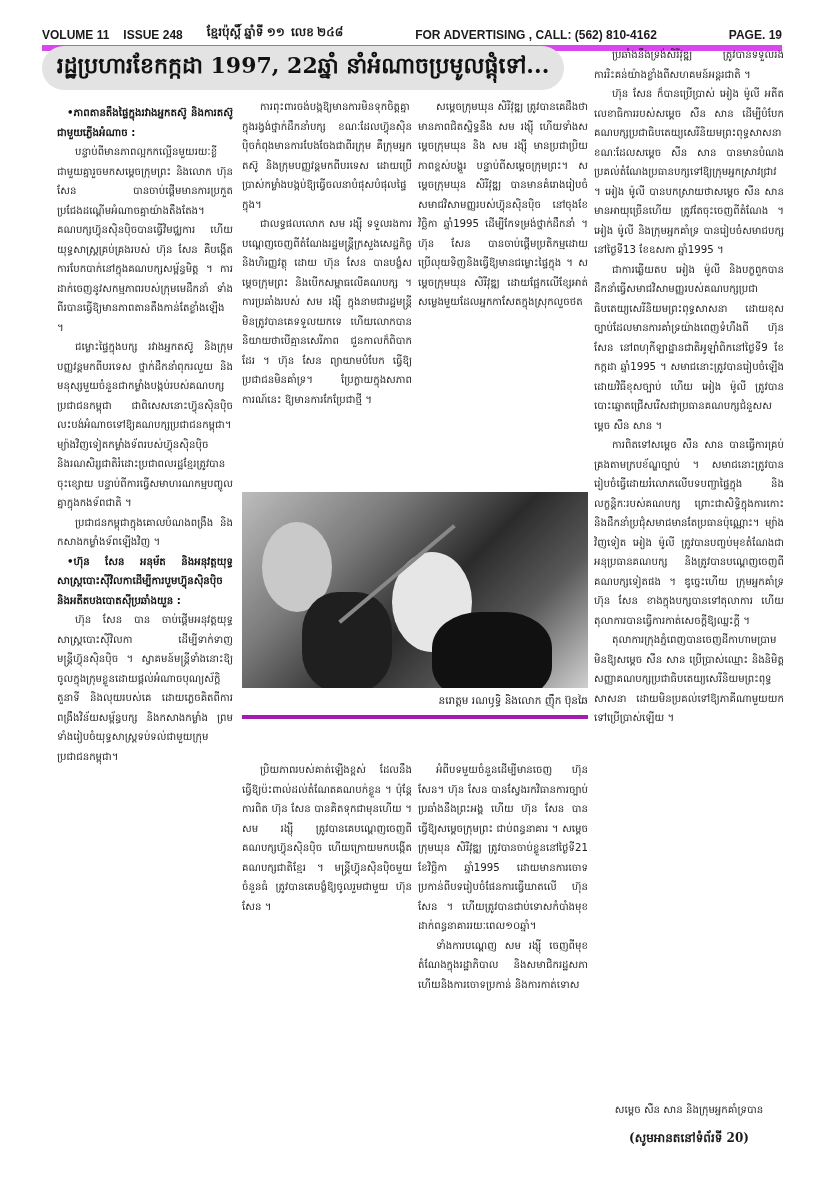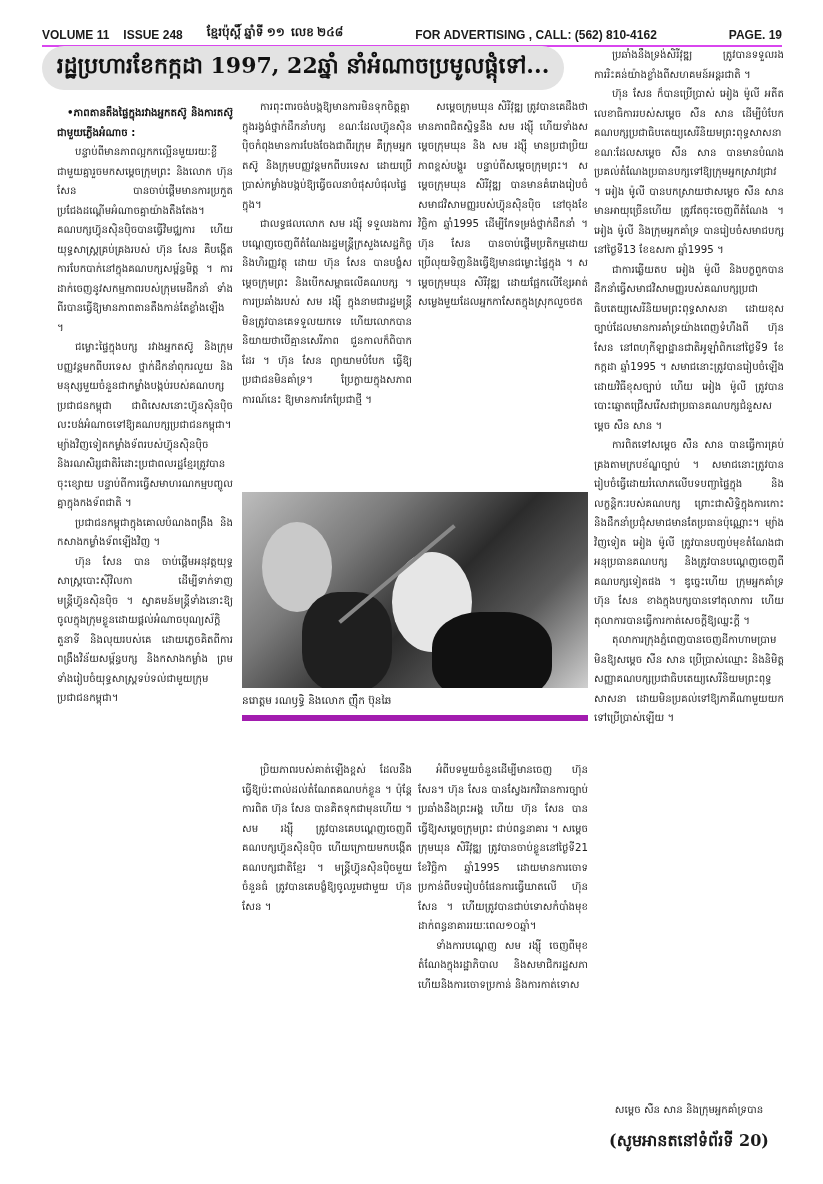--- a/index.html
+++ b/index.html
@@ -1,17 +1,17 @@
 <!DOCTYPE html>
 <html><head>
 <meta charset="utf-8">
 <style>
   html, body { margin:0; padding:0; background:#ffffff; }
   body { width:823px; height:1184px; position:relative; overflow:hidden; font-family:"DejaVu Sans", sans-serif; color:#1a1a1a; }
-  .header { position:absolute; left:42px; top:20px; width:740px; height:22px; display:flex; align-items:flex-end; font-family:"Liberation Sans", sans-serif; font-weight:bold; font-size:12px; border-bottom:2px solid #d946ef; padding-bottom:3px; }
+  .header { position:absolute; left:42px; top:20px; width:740px; height:22px; display:flex; align-items:flex-end; font-family:"Liberation Sans", sans-serif; font-weight:bold; font-size:12px; border-bottom:6px solid #d946ef; padding-bottom:3px; }
   .header .vol { margin-right:14px; }
   .header .iss { margin-right:24px; }
   .header .khm { font-size:12px; margin-right:6px; }
   .header .khm2 { margin-right:auto; font-size:12px; }
   .header .ad { margin-right:auto; }
   .title-box { position:absolute; left:42px; top:46px; width:522px; height:44px; background:#e3e3e3; display:flex; align-items:center; justify-content:center;border-radius:22px; }
   .title-box span { font-family:"DejaVu Serif", serif; font-weight:bold; font-size:22px; color:#111; white-space:nowrap; }
   .col { position:absolute; font-size:10.2px; line-height:19.5px; text-align:justify; color:#222; overflow:hidden; }
   .col p { margin:0; text-indent:18px; }
   .col .sub { font-weight:bold; text-indent:10px; color:#111; }
@@ -20,22 +20,22 @@
   .c3 { left:418px; top:97px; width:170px; height:380px; }
   .c4 { left:594px; top:45px; width:190px; height:1055px; }
   .c2b { left:242px; top:760px; width:170px; height:345px; }
   .c3b { left:418px; top:760px; width:170px; height:345px; }
   .photo { position:absolute; left:242px; top:492px; width:346px; height:196px; background:linear-gradient(135deg,#bdbdbd 0%,#7a7a7a 30%,#2b2b2b 55%,#5a5a5a 75%,#d0d0d0 100%); overflow:hidden; }
   .photo .p1 { position:absolute; left:20px; top:30px; width:70px; height:90px; border-radius:50%; background:#c9c9c9; }
   .photo .p2 { position:absolute; left:150px; top:60px; width:80px; height:100px; border-radius:50%; background:#e6e6e6; }
   .photo .p3 { position:absolute; left:60px; top:100px; width:90px; height:100px; border-radius:40%; background:#1f1f1f; }
   .photo .p4 { position:absolute; left:190px; top:120px; width:120px; height:90px; border-radius:40%; background:#111; }
   .photo .mic { position:absolute; left:80px; top:80px; width:150px; height:4px; background:#888; transform:rotate(-40deg); }
-  .caption { position:absolute; left:242px; top:694px; width:346px; text-align:left; font-size:10.5px; padding-bottom:6px; border-bottom:6px solid #a21caf; }
-  .continued { position:absolute; left:594px; top:1130px; width:190px; text-align:center; font-weight:bold; font-size:16px; font-family:"DejaVu Serif", serif; }
+  .caption { position:absolute; left:242px; top:694px; width:346px; text-align:right; font-size:10.5px; padding-bottom:6px; border-bottom:4px solid #a21caf; }
+  .continued { position:absolute; left:594px; top:1130px; width:190px; text-align:center; font-weight:bold; font-size:12px; font-family:"DejaVu Serif", serif; }
   .more { position:absolute; left:594px; top:1100px; width:190px; font-size:10.2px; line-height:19px; text-align:center; }
 </style>
 </head>
 <body>
 
 <div class="header">
   <span class="vol">VOLUME 11</span>
   <span class="iss">ISSUE 248</span>
   <span class="khm">ខ្មែរប៉ុស្តិ៍ ឆ្នាំទី ១១</span>
   <span class="khm2">លេខ ២៤៨</span>
@@ -45,20 +45,21 @@
 
 <div class="title-box">
   <span>រដ្ឋប្រហារខែកក្កដា 1997, 22ឆ្នាំ នាំអំណាចប្រមូលផ្តុំទៅ...</span>
 </div>
 
 <div class="col c1">
     <p class="sub">•ភាពតានតឹងផ្ទៃក្នុងរវាងអ្នកតស៊ូ និងការតស៊ូជាមួយភ្លើងអំណាច :</p>
     <p class="">បន្ទាប់ពីមានភាពល្អកកល្អើនមួយរយៈខ្លីជាមួយគ្នារួចមកសម្តេចក្រុមព្រះ និងលោក ហ៊ុន សែន បានចាប់ផ្តើមមានការប្រកួតប្រជែងដណ្តើមអំណាចគ្នាយ៉ាងតឹងតែង។ គណបក្សហ៊្វុនស៊ិនប៉ិចបានធ្វើវិមជ្ឈការ ហើយយុទ្ធសាស្ត្រគ្រប់គ្រងរបស់ ហ៊ុន សែន គឺបង្កើតការបែកបាក់នៅក្នុងគណបក្សសម្ព័ន្ធមិត្ត ។ ការដាក់ចេញនូវសកម្មភាពរបស់ក្រុមមេដឹកនាំ ទាំងពីរបានធ្វើឱ្យមានភាពតានតឹងកាន់តែខ្លាំងឡើង ។</p>
     <p class="">ជម្លោះផ្ទៃក្នុងបក្ស រវាងអ្នកតស៊ូ និងក្រុមបញ្ញវន្តមកពីបរទេស ថ្នាក់ដឹកនាំពុករលួយ និងមនុស្សមួយចំនួនជាកម្លាំងបង្កប់របស់គណបក្សប្រជាជនកម្ពុជា ជាពិសេសនោះហ៊្វុនស៊ិនប៉ិចលះបង់អំណាចទៅឱ្យគណបក្សប្រជាជនកម្ពុជា។ម្យ៉ាងវិញទៀតកម្លាំងទ័ពរបស់ហ៊្វុនស៊ិនប៉ិច និងរណសិរ្សជាតិរំដោះប្រជាពលរដ្ឋខ្មែរត្រូវបានចុះខ្សោយ បន្ទាប់ពីការធ្វើសមាហរណកម្មបញ្ចូលគ្នាក្នុងកងទ័ពជាតិ ។</p>
     <p class="">ប្រជាជនកម្ពុជាក្នុងគោលបំណងពង្រឹង និងកសាងកម្លាំងទ័ពឡើងវិញ ។</p>
+    <p class="sub">•ហ៊ុន សែន អនុម័ត និងអនុវត្តយុទ្ធសាស្ត្របោះស៊ីវិលកាដើម្បីការបួមហ៊្វុនស៊ិនប៉ិច និងអតីតបងបោតស៊ីប្រឆាំងយួន :</p>
     <p class="">ហ៊ុន សែន បាន ចាប់ផ្តើមអនុវត្តយុទ្ធសាស្ត្របោះស៊ីវិលកា ដើម្បីទាក់ទាញមន្ត្រីហ៊្វុនស៊ិនប៉ិច ។ ស្វាគមន៍មន្ត្រីទាំងនោះឱ្យចូលក្នុងក្រុមខ្លួនដោយផ្តល់អំណាចបុណ្យស័ក្តិ តួនាទី និងលុយរបស់គេ ដោយភ្លេចគិតពីការពង្រឹងវិន័យសម្ព័ន្ធបក្ស និងកសាងកម្លាំង ព្រមទាំងរៀបចំយុទ្ធសាស្ត្រទប់ទល់ជាមួយក្រុមប្រជាជនកម្ពុជា។</p>
   </div>
 <div class="col c2">
     <p class="">ការពុះពារចង់បង្កឱ្យមានការមិនទុកចិត្តគ្នាក្នុងរង្វង់ថ្នាក់ដឹកនាំបក្ស ខណៈដែលហ៊្វុនស៊ិនប៉ិចកំពុងមានការបែងចែងជាពីរក្រុម គឺក្រុមអ្នកតស៊ូ និងក្រុមបញ្ញវន្តមកពីបរទេស ដោយប្រើប្រាស់កម្លាំងបង្កប់ឱ្យធ្វើចលនាបំផុសបំផុលផ្ទៃក្នុង។</p>
     <p class="">ជាលទ្ធផលលោក សម រង្ស៊ី ទទួលរងការបណ្តេញចេញពីតំណែងរដ្ឋមន្ត្រីក្រសួងសេដ្ឋកិច្ច និងហិរញ្ញវត្ថុ ដោយ ហ៊ុន សែន បានបង្ខំសម្តេចក្រុមព្រះ និងបើកសម្ពាធលើគណបក្ស ។ ការប្រឆាំងរបស់ សម រង្ស៊ី ក្នុងនាមជារដ្ឋមន្ត្រីមិនត្រូវបានគេទទួលយកទេ ហើយលោកបាននិយាយថាបើគ្មានសេរីភាព ជួនកាលក៏ពិបាកដែរ ។ ហ៊ុន សែន ព្យាយាមបំបែក ធ្វើឱ្យប្រជាជនមិនគាំទ្រ។ ប្រែក្លាយក្នុងសភាពការណ៍នេះ ឱ្យមានការកែប្រែជាថ្មី ។</p>
   </div>
 <div class="col c3">
     <p class="">សម្តេចក្រុមឃុន សិរីវុឌ្ឍ ត្រូវបានគេដឹងថា មានភាពជិតស្និទ្ធនឹង សម រង្ស៊ី ហើយទាំងសម្តេចក្រុមឃុន និង សម រង្ស៊ី មានប្រជាប្រិយភាពខ្ពស់បង្គួរ បន្ទាប់ពីសម្តេចក្រុមព្រះ។ សម្តេចក្រុមឃុន សិរីវុឌ្ឍ បានមានគំរោងរៀបចំសមាជវិសាមញ្ញរបស់ហ៊្វុនស៊ិនប៉ិច នៅចុងខែវិច្ឆិកា ឆ្នាំ1995 ដើម្បីកែទម្រង់ថ្នាក់ដឹកនាំ ។ ហ៊ុន សែន បានចាប់ផ្តើមប្រតិកម្មដោយប្រើលុយទិញនិងធ្វើឱ្យមានជម្លោះផ្ទៃក្នុង ។ សម្តេចក្រុមឃុន សិរីវុឌ្ឍ ដោយផ្អែកលើខ្សែអាត់សម្លេងមួយដែលអ្នកកាសែតក្នុងស្រុកលួចថត</p>
   </div>
 <div class="col c4">

